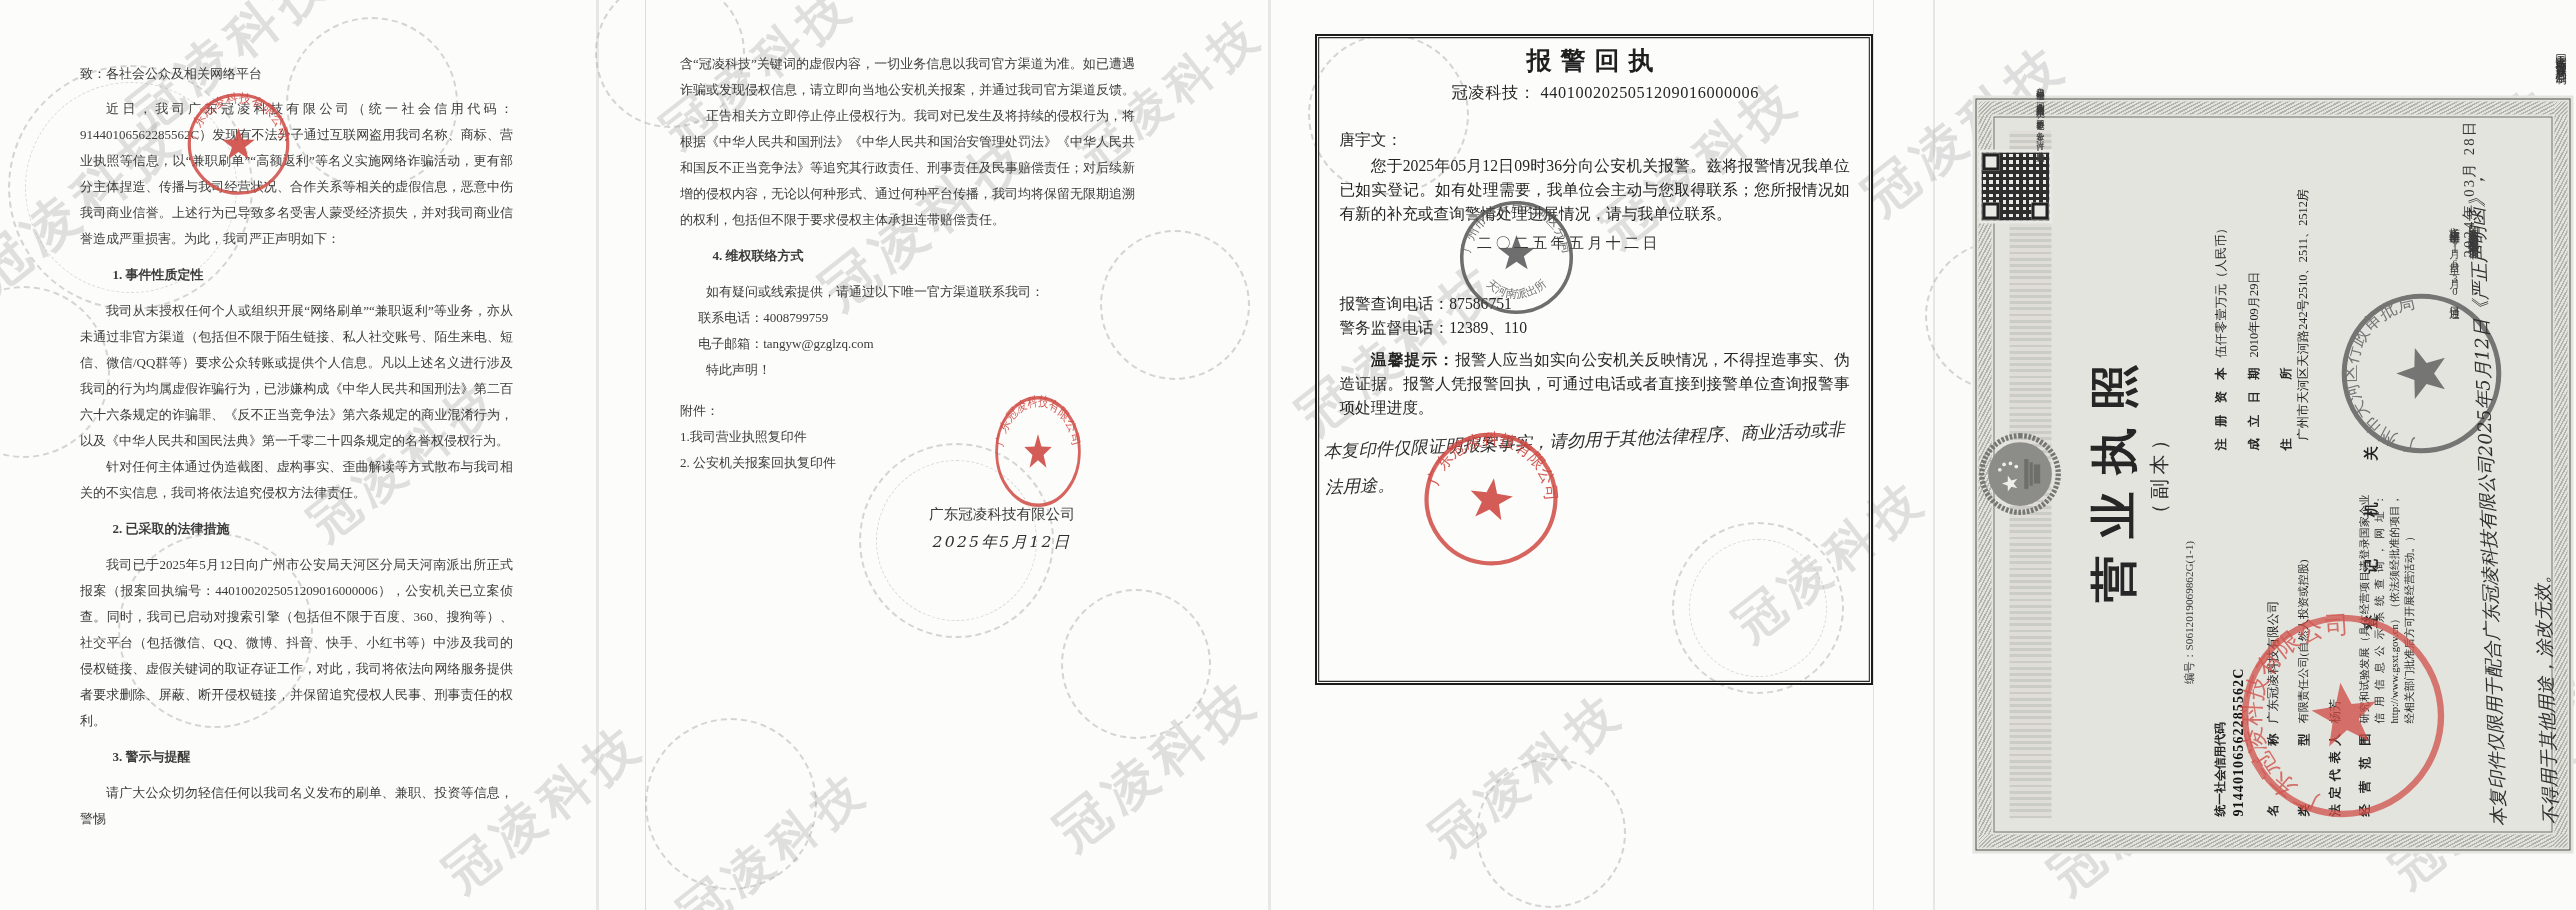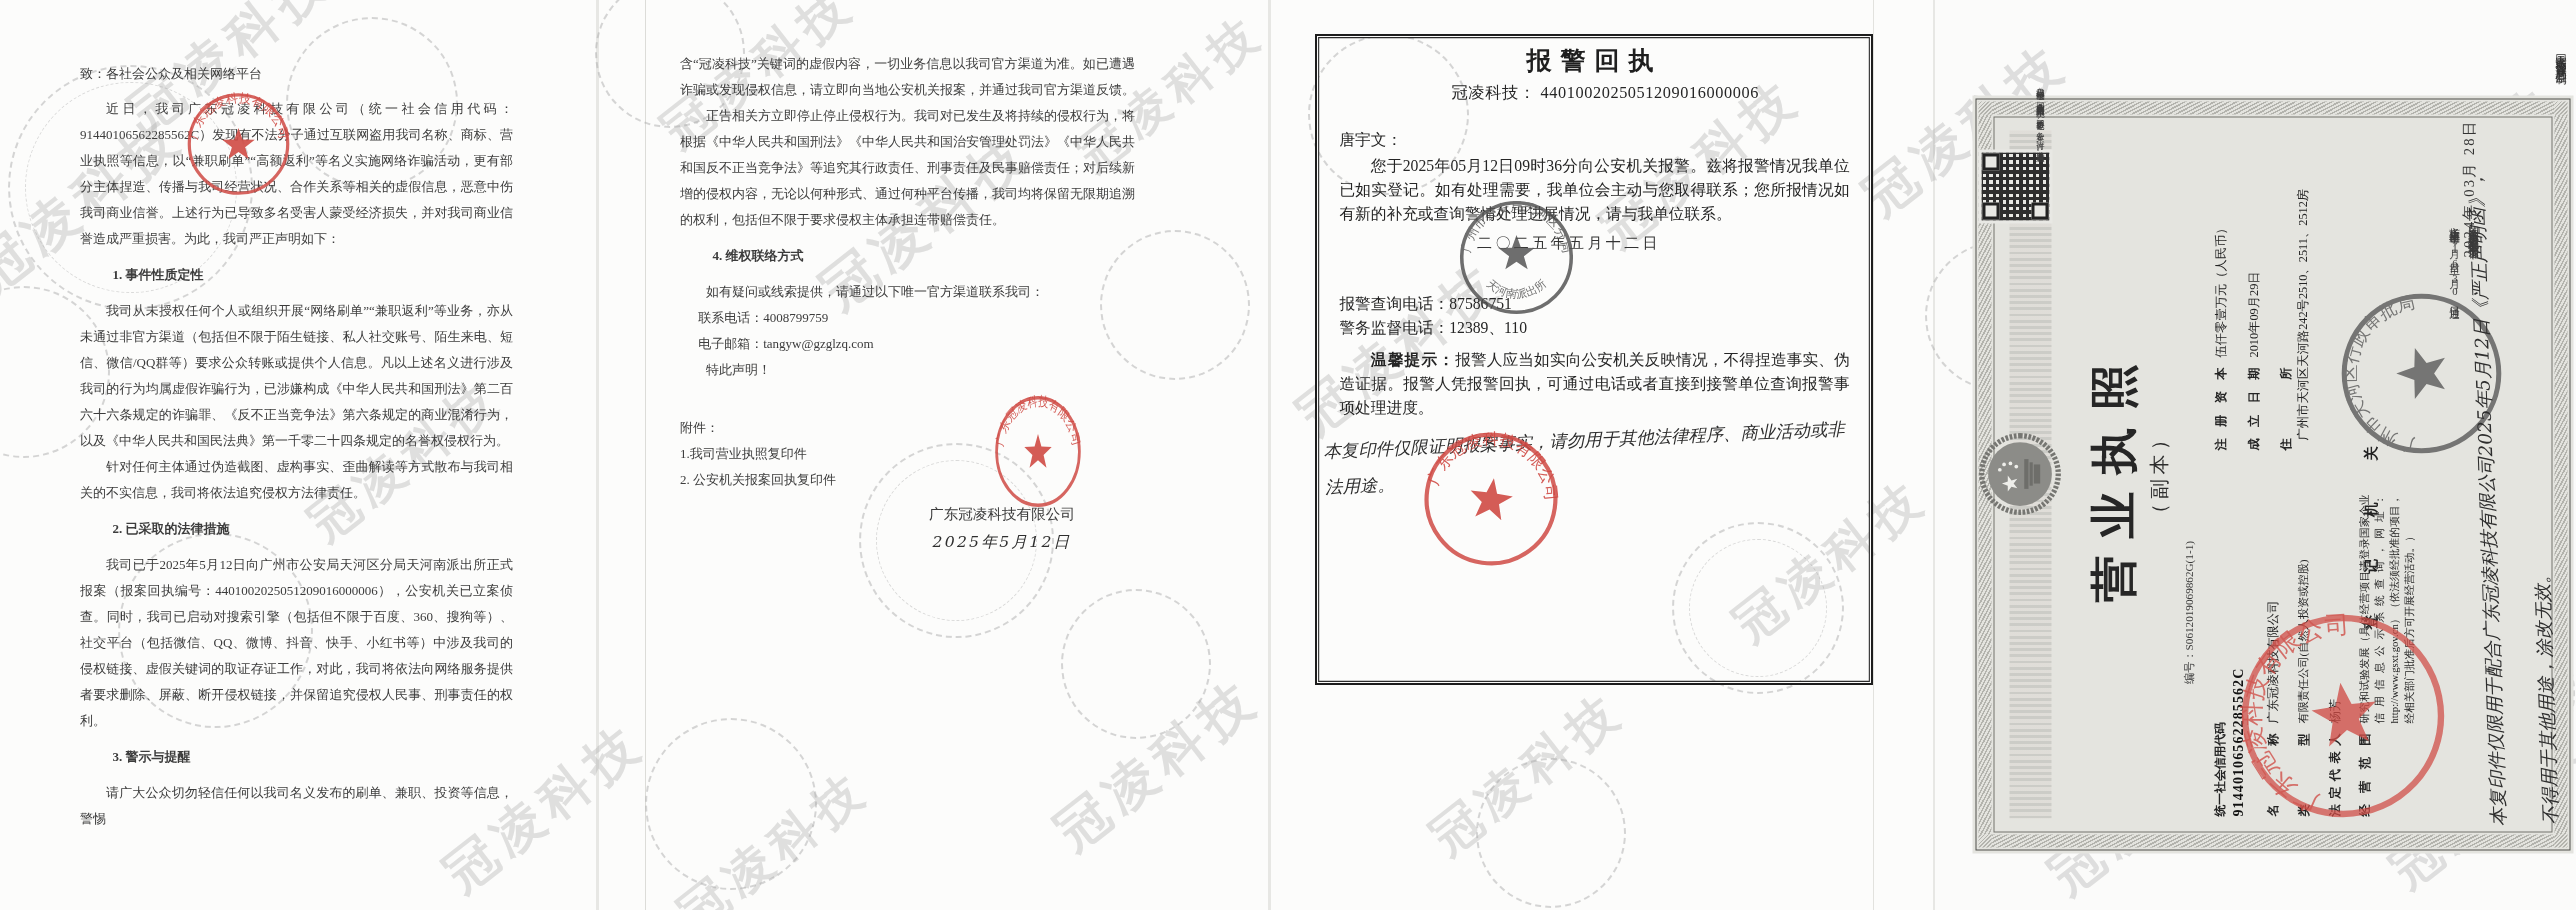--- a/index.html
+++ b/index.html
@@ -21,21 +21,21 @@
   
   .doccol{position:absolute;z-index:2;text-align:justify;font-size:13px;line-height:26px;color:#3c3c3c;}
   #doc1{left:80px;top:61px;width:433px;}
   #doc2{left:680px;top:51px;width:455px;}
   .doc-title{text-align:center;font-size:17px;font-weight:bold;letter-spacing:4.5px;color:#333;margin-bottom:18px;}
   .para{text-indent:2em;margin:0;}
   .para.noindent{text-indent:0;}
   .gap{height:9px;}
   .sechead{font-weight:bold;padding-left:2.5em;margin:10px 0 10px 0;}
   .contact-line{padding-left:1.4em;}
-  .attach{margin-top:32px;}
+  .attach{margin-top:15px;}
   
   .seal{position:absolute;z-index:4;color:#cf4a44;}
   .stampgray{position:absolute;z-index:4;color:#4b4b4b;}
   svg.sealface{width:100%;height:100%;}
   
   .sig{position:absolute;z-index:3;width:180px;text-align:center;}
   .sig-date{font-style:italic;font-size:15.7px;letter-spacing:2.2px;color:#2f2f2f;}
   
   #doc3{position:absolute;left:1315px;top:34px;width:554px;height:647px;z-index:2;
         border:2.2px solid #1d1d1d;box-shadow:inset 0 0 0 1.1px #fcfcfb, inset 0 0 0 2.2px #2a2a2a;}

